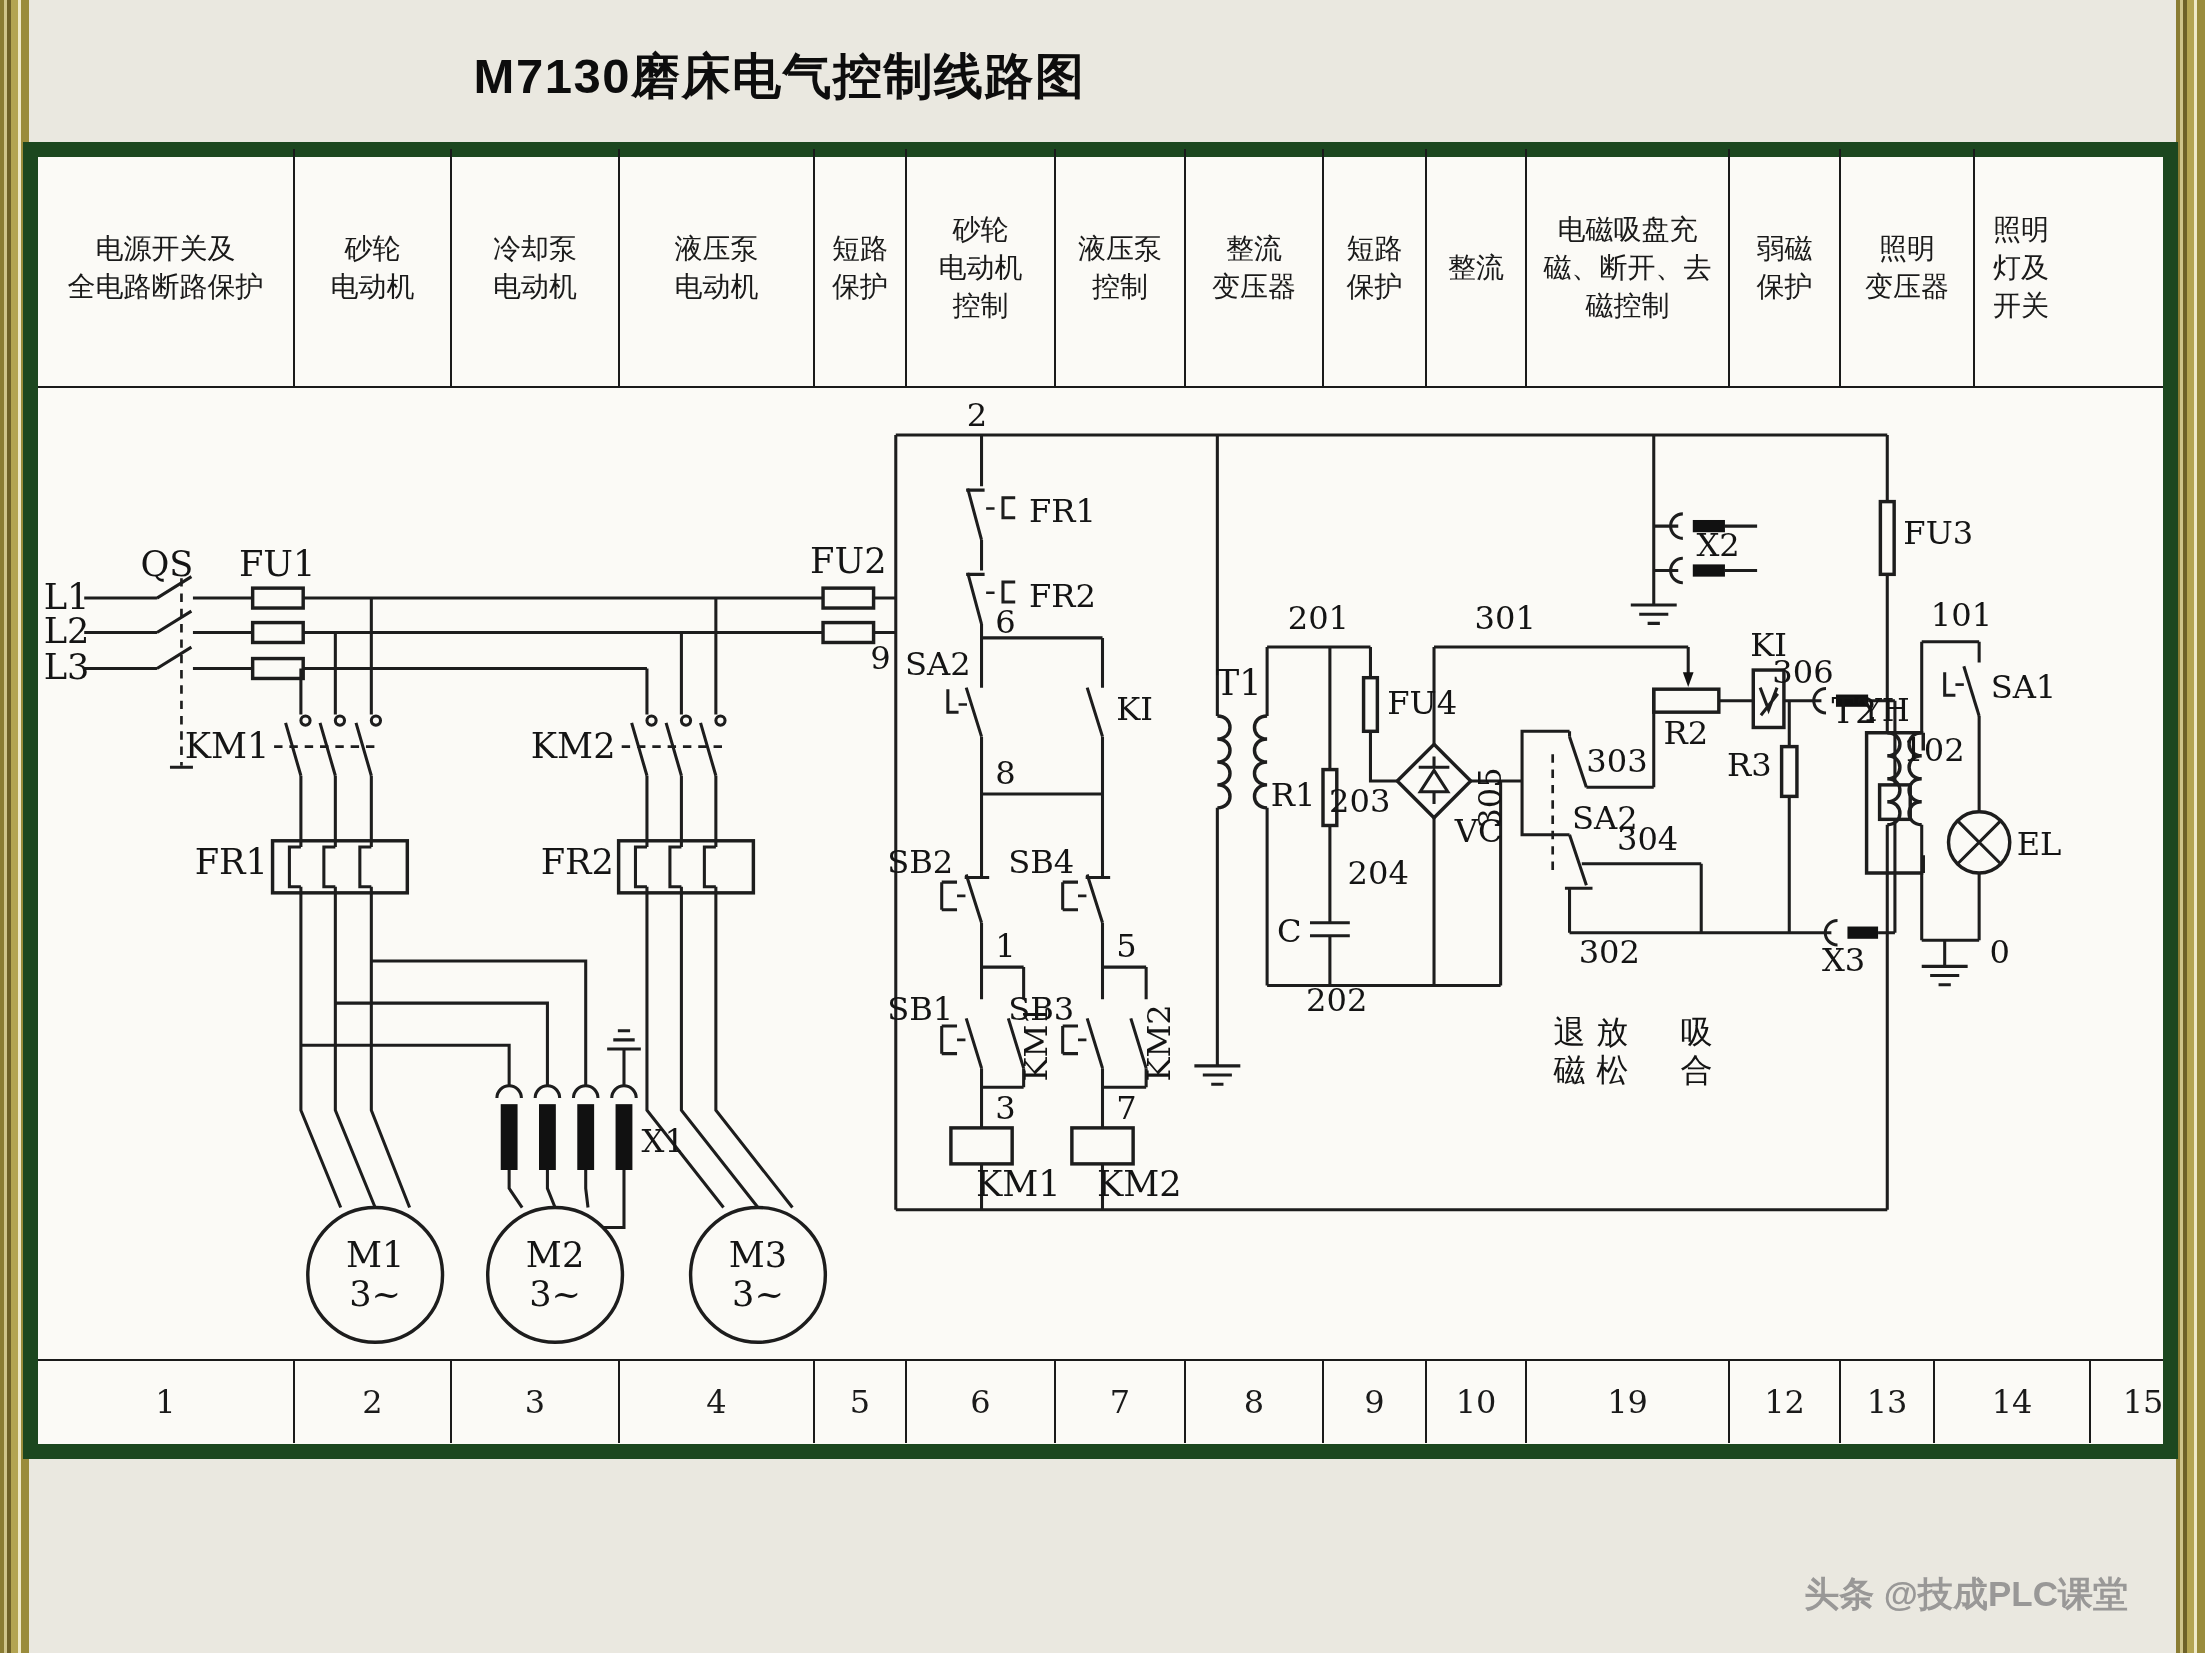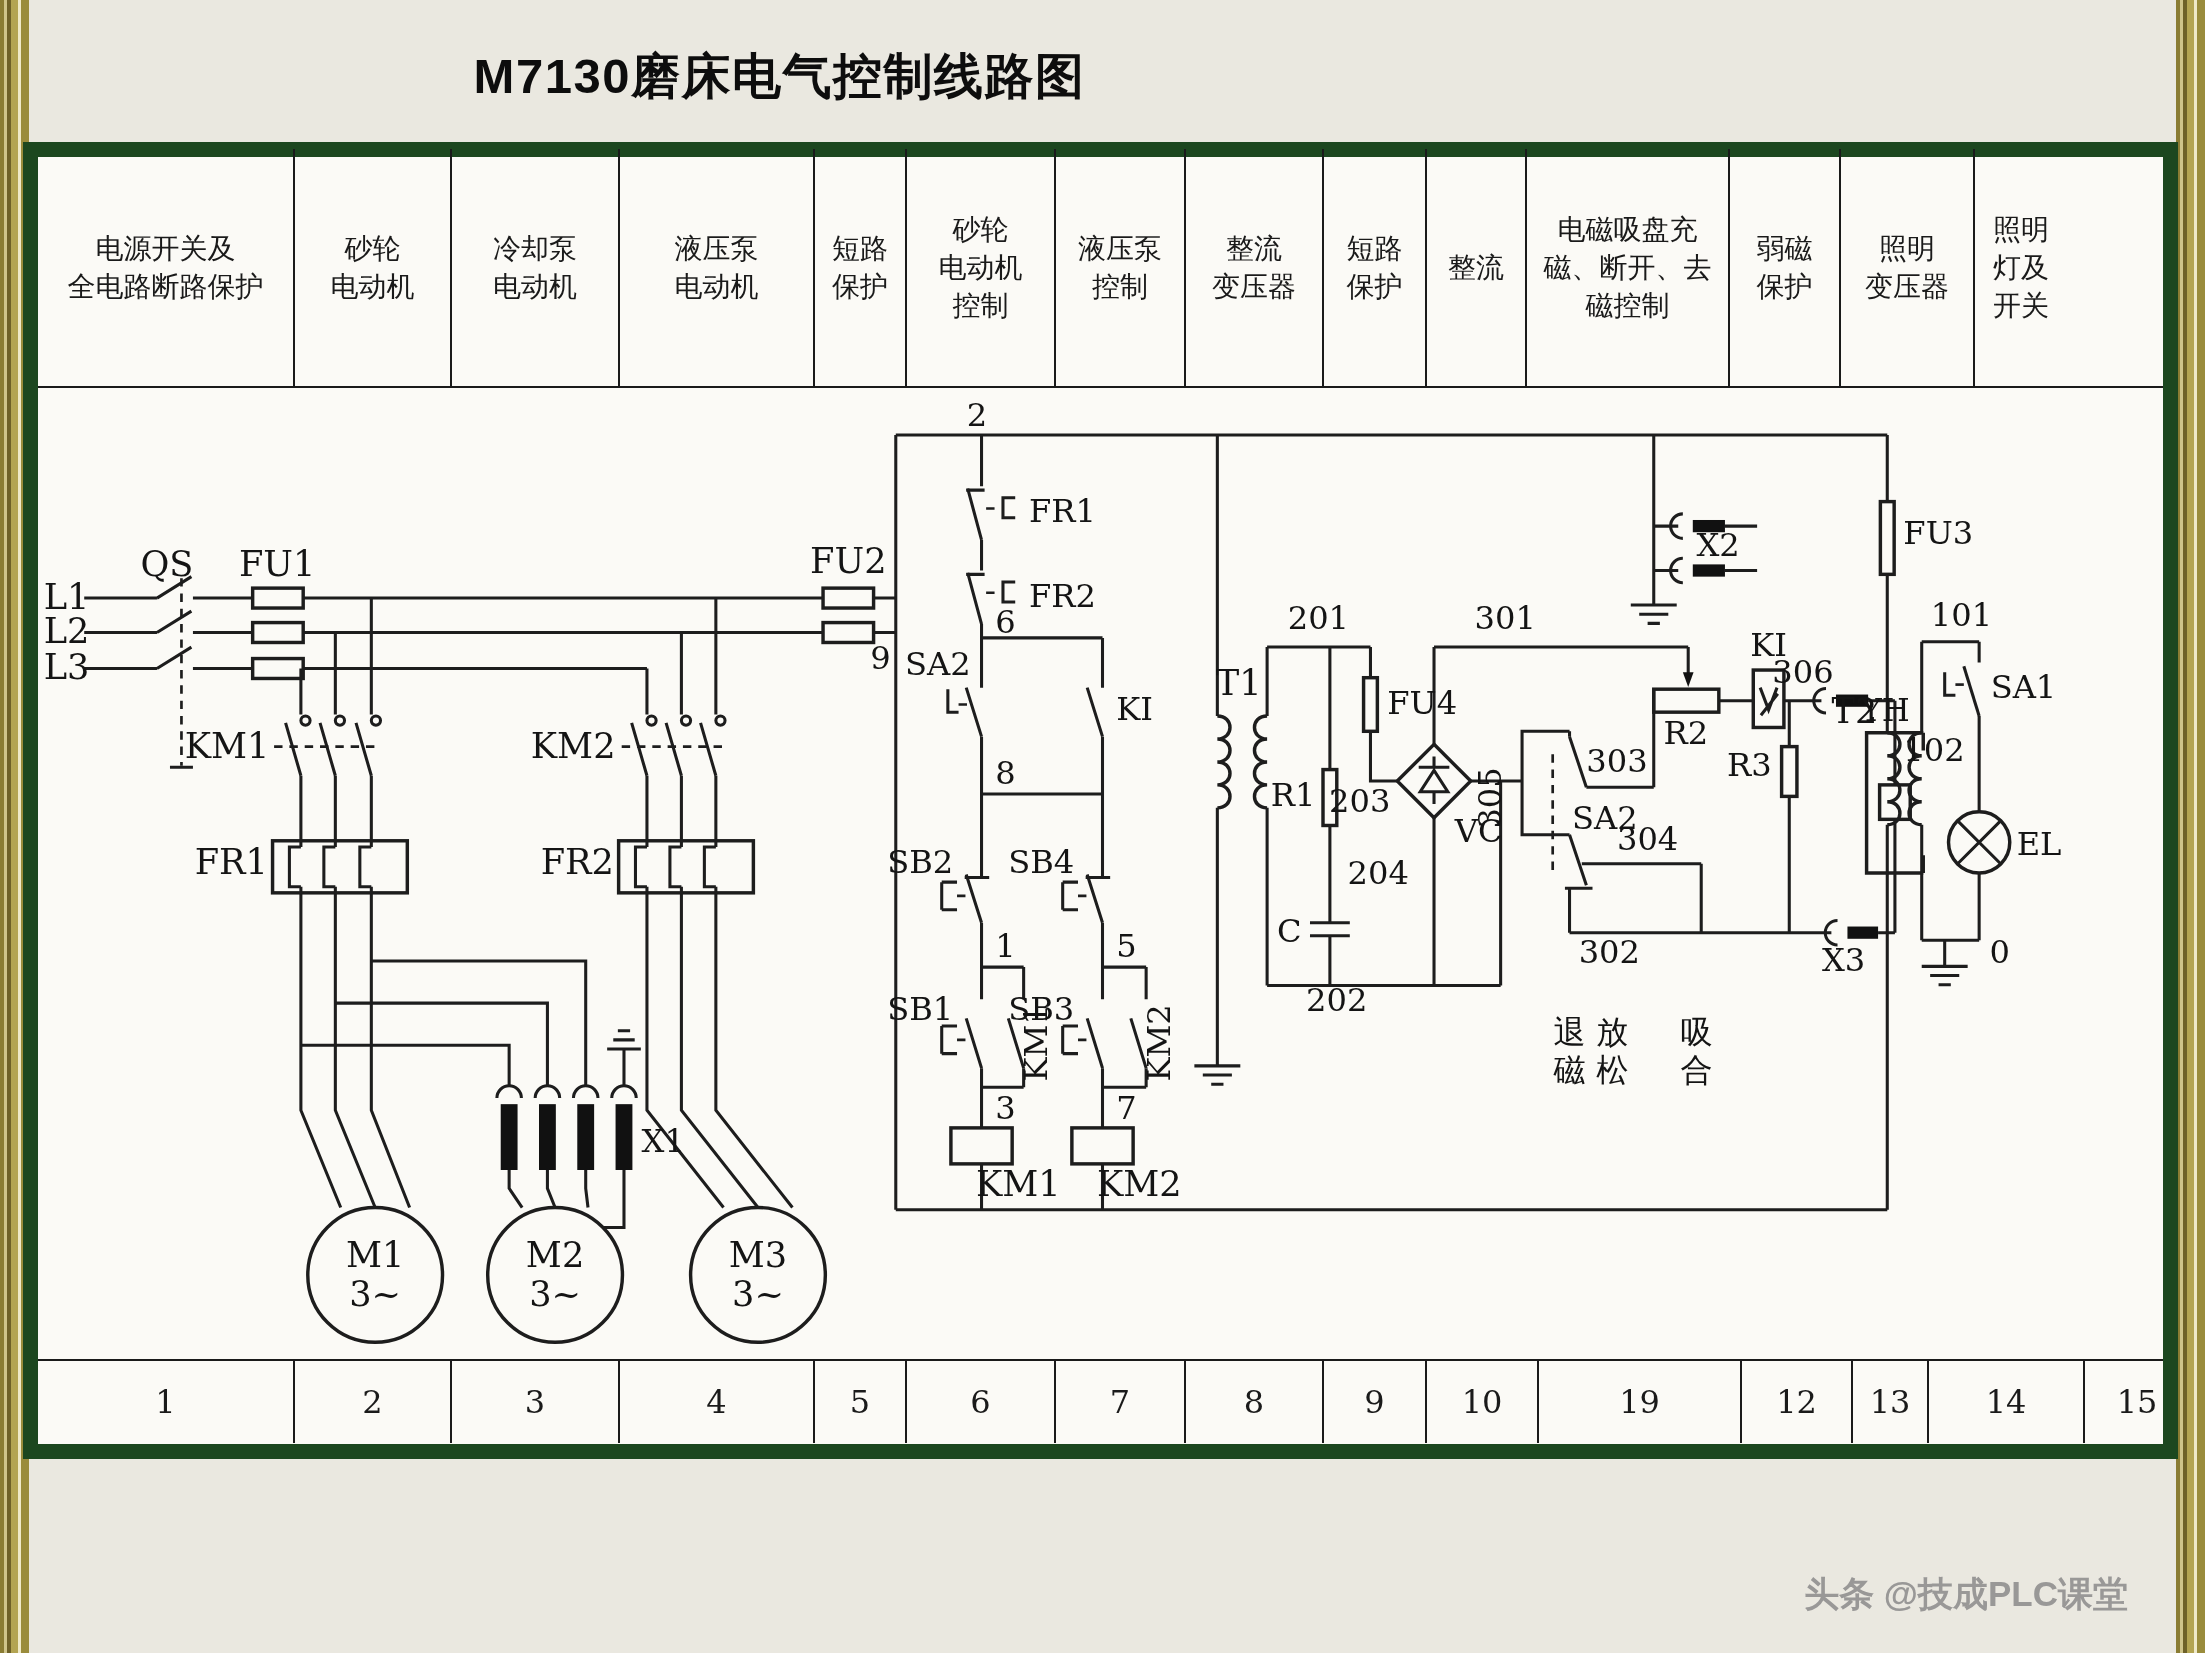--- a/index.html
+++ b/index.html
@@ -155,30 +155,30 @@
       </div>
     <div class="fcell" style="width:130px">
         <span>7</span>
       </div>
     <div class="fcell" style="width:138px">
         <span>8</span>
       </div>
     <div class="fcell" style="width:103px">
         <span>9</span>
       </div>
-    <div class="fcell" style="width:112px">
+    <div class="fcell" style="width:100px">
         <span>10</span>
       </div>
     <div class="fcell" style="width:203px">
         <span>19</span>
       </div>
     <div class="fcell" style="width:111px">
         <span>12</span>
       </div>
-    <div class="fcell" style="width:76px">
+    <div class="fcell" style="width:94px">
         <span>13</span>
       </div>
     <div class="fcell" style="width:156px">
         <span>14</span>
       </div>
     <div class="fcell" style="width:104px">
         <span>15</span>
       </div>
   </div>
 

